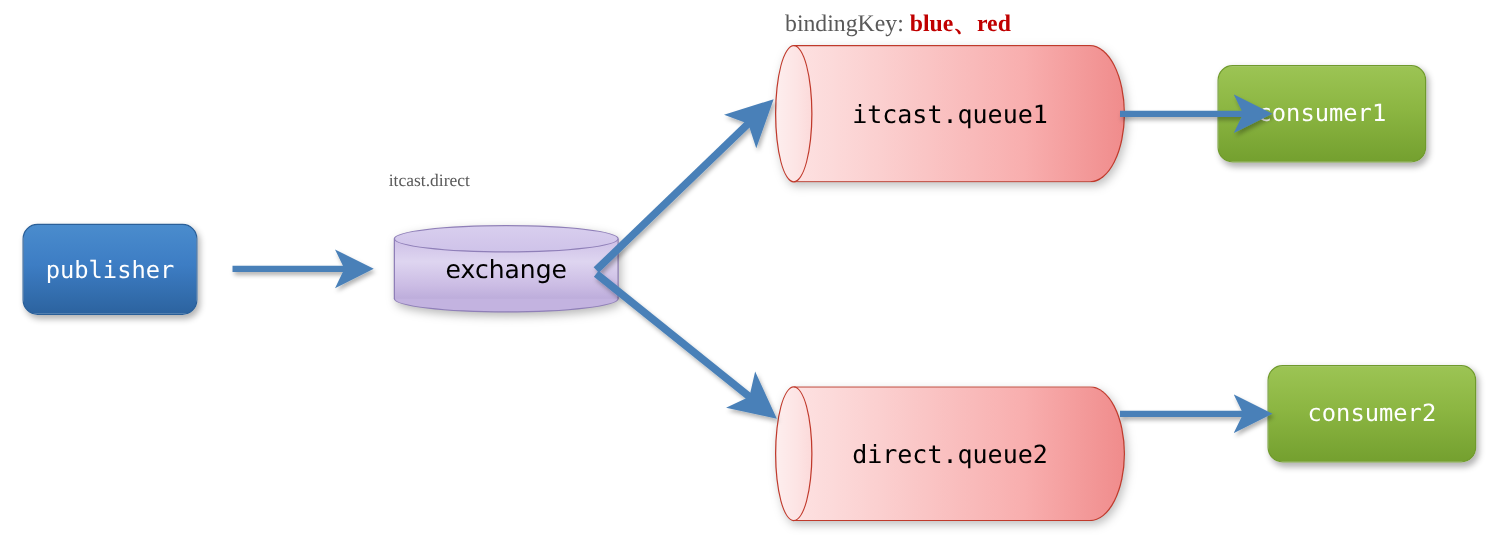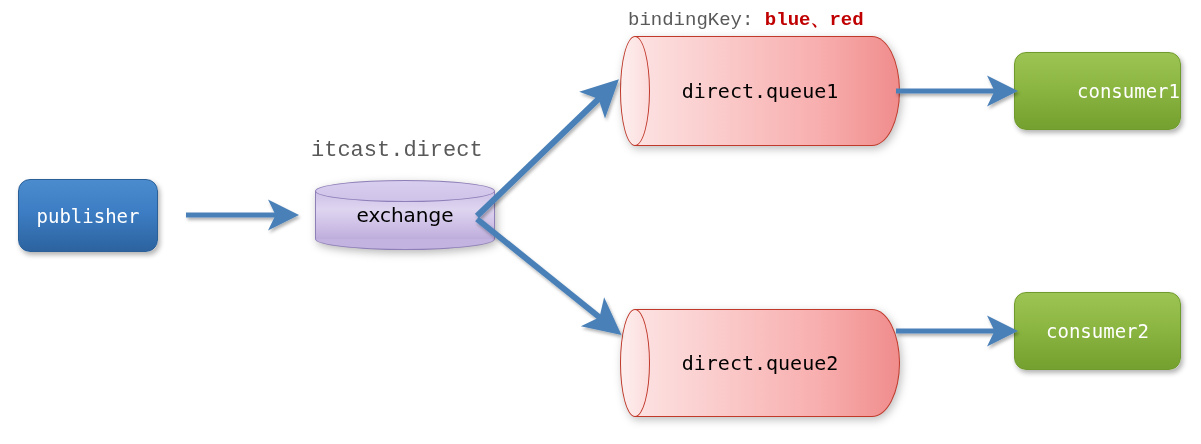--- a/index.html
+++ b/index.html
@@ -13,34 +13,34 @@
     height: 444px;
     background: #ffffff;
     overflow: hidden;
     font-family: "DejaVu Sans Mono", monospace;
   }
 
   
   .label {
     position: absolute;
     white-space: nowrap;
-    font-family: Liberation Mono, monospace;
+    font-family: Liberation Serif, serif;
   }
 
   .binding-label {
     font-size: 19px;
     color: #595959;
     letter-spacing: 0px;
   }
   .binding-label .key {
     color: #c00000;
     font-weight: bold;
   }
   .exchange-name {
-    font-size: 22px;
+    font-size: 14px;
     color: #595959;
   }
 
   
   .node-box {
     position: absolute;
     border-radius: 12px;
     display: flex;
     align-items: center;
     justify-content: center;
@@ -191,24 +191,24 @@
   <div class="exchange-cyl" style="left:296px; top:180px; width:180px; height:70px;">
     <div class="bottom-cap"></div>
     <div class="body"></div>
     <div class="top-cap"></div>
     <div class="cyl-text">exchange</div>
   </div>
 
   <div class="queue-cyl" style="left:620px; top:36px; width:280px; height:110px;">
     <div class="q-body"></div>
     <div class="q-cap"></div>
-    <div class="q-text">direct.queue1</div>
-  </div>
-
-  <div class="node-box consumer" style="left:1014px; top:52px; width:167px; height:78px;justify-content:flex-end;">
+    <div class="q-text">itcast.queue1</div>
+  </div>
+
+  <div class="node-box consumer" style="left:974px; top:52px; width:167px; height:78px;">
     <span>consumer1</span>
   </div>
 
   <div class="queue-cyl" style="left:620px; top:277px; width:280px; height:108px;margin-top:32px;">
     <div class="q-body"></div>
     <div class="q-cap"></div>
     <div class="q-text">direct.queue2</div>
   </div>
 
   <div class="node-box consumer" style="left:1014px; top:292px; width:167px; height:78px;">

